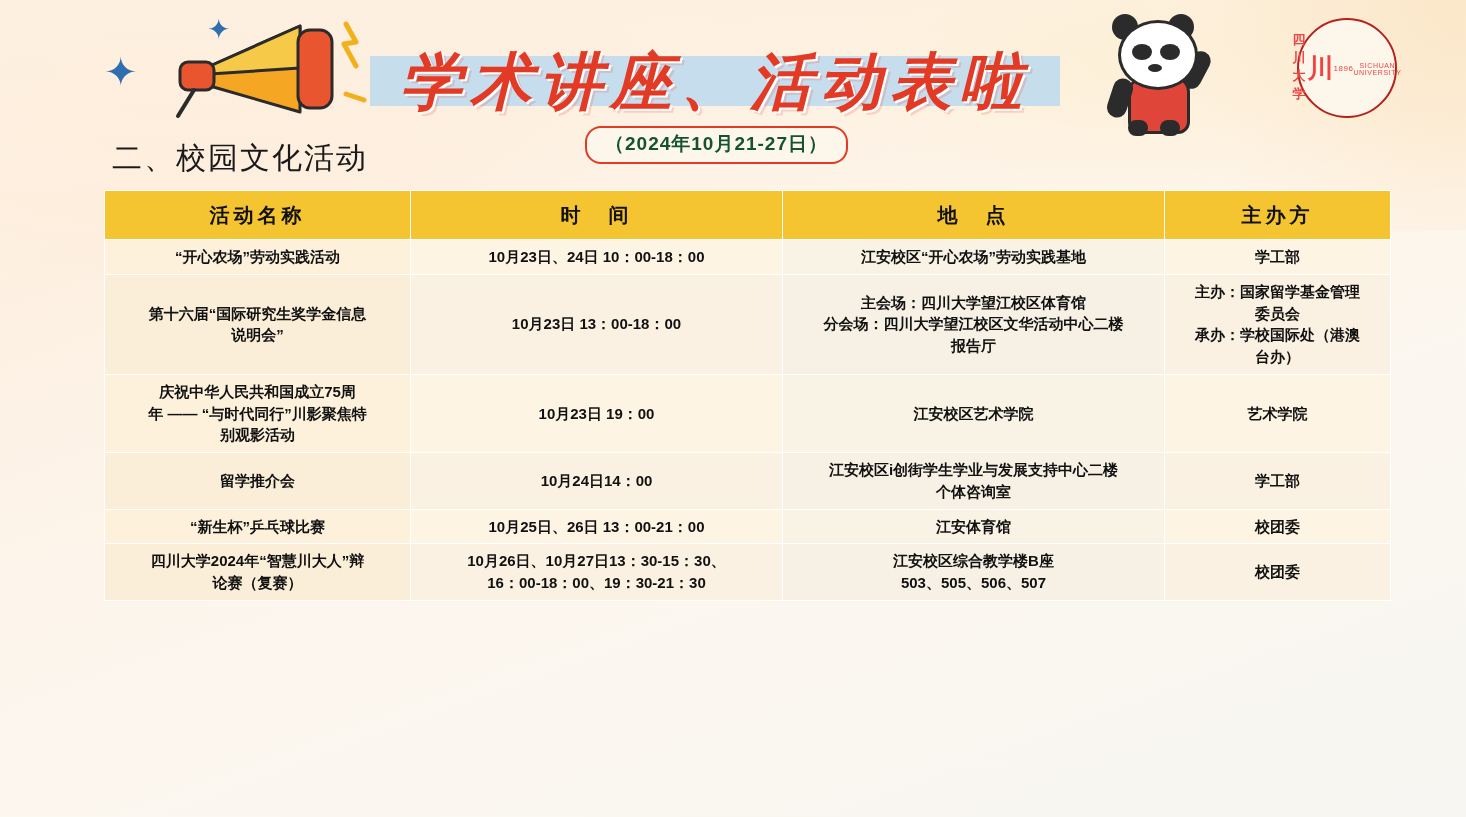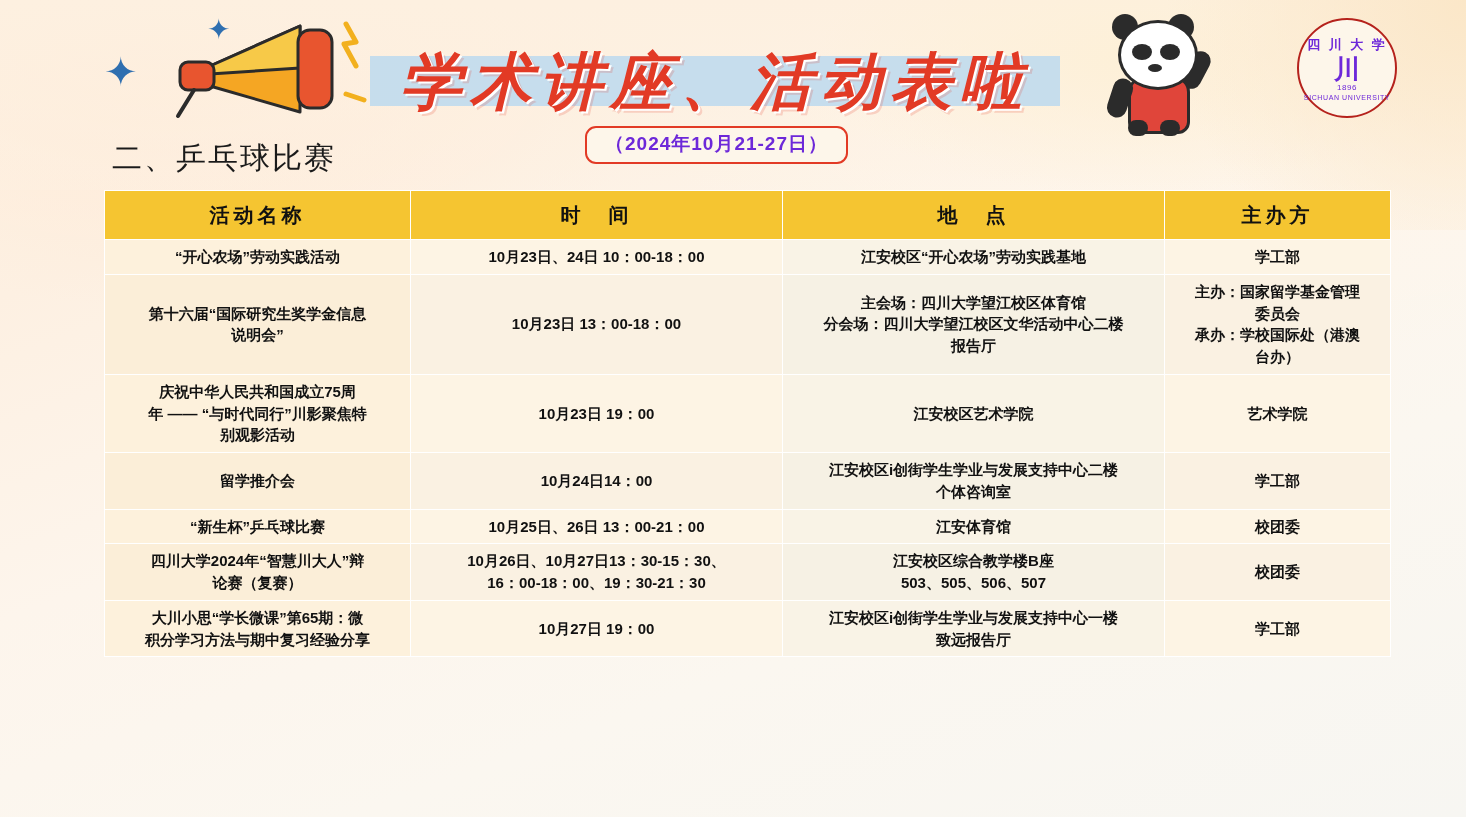--- a/index.html
+++ b/index.html
@@ -86,23 +86,23 @@
     line-height: 92px;
     text-shadow: 2px 2px 0 #ffffff, 4px 4px 0 rgba(226,58,37,.18);
     white-space: nowrap;
   }
 
   .date-pill {
     position: absolute;
     left: 585px; top: 126px;
     padding: 3px 18px 5px;
     border: 2px solid #e23a25;
-    border-radius: 11px;
+    border-radius: 16px;
     background: #fdf6ea;
-    color: #6d28d9;
+    color: #14532d;
     font-size: 19px;
     font-weight: bold;
     letter-spacing: 1px;
     white-space: nowrap;
   }
 
   
   .panda { position: absolute; left: 1098px; top: 8px; width: 120px; height: 128px; }
   .panda .head {
     position: absolute; left: 20px; top: 12px; width: 74px; height: 64px;
@@ -128,22 +128,22 @@
   .panda .leg.l { left: 30px; }
   .panda .leg.r { left: 62px; }
 
   
   .seal {
     position: absolute; left: 1297px; top: 18px;
     width: 96px; height: 96px;
     border-radius: 50%;
     border: 2px solid #b5221c;
     background: #fdf6ea;
-    color: #6d28d9;
-    display: flex; flex-direction: column;
+    color: #ef4444;
+    display: flex; flex-direction: row;
     align-items: center; justify-content: center;
     text-align: center;
   }
   .seal .seal-cn {
     font-family: "DejaVu Serif", "Liberation Serif", serif;
     font-size: 13px; letter-spacing: 2px; font-weight: bold; margin-bottom: 2px;
   }
   .seal .seal-mark {
     font-family: "DejaVu Serif", "Liberation Serif", serif;
     font-size: 26px; font-weight: bold; line-height: 26px;
@@ -247,21 +247,21 @@
     <div class="nose"></div>
   </div>
 
   <div class="seal">
     <div class="seal-cn">四 川 大 学</div>
     <div class="seal-mark">川</div>
     <div class="seal-year">1896</div>
     <div class="seal-en">SICHUAN UNIVERSITY</div>
   </div>
 
-  <div class="section-heading">二、乒乓球比赛</div>
+  <div class="section-heading">二、校园文化活动</div>
 
   <div class="table-wrap">
     <table class="schedule">
       <colgroup>
         <col class="c1">
           <col class="c2">
           <col class="c3">
           <col class="c4">
       </colgroup>
       <thead>
@@ -362,33 +362,17 @@
               <span class="cell-line">16：00-18：00、19：30-21：30</span>
             </td>
             <td>
               <span class="cell-line">江安校区综合教学楼B座</span>
               <span class="cell-line">503、505、506、507</span>
             </td>
             <td>
               <span class="cell-line">校团委</span>
             </td>
           </tr>
-          <tr>
-            <td>
-              <span class="cell-line">大川小思“学长微课”第65期：微</span>
-              <span class="cell-line">积分学习方法与期中复习经验分享</span>
-            </td>
-            <td>
-              <span class="cell-line">10月27日 19：00</span>
-            </td>
-            <td>
-              <span class="cell-line">江安校区i创街学生学业与发展支持中心一楼</span>
-              <span class="cell-line">致远报告厅</span>
-            </td>
-            <td>
-              <span class="cell-line">学工部</span>
-            </td>
-          </tr>
         </tbody>
     </table>
   </div>
 
 </div>
 
 </body></html>

